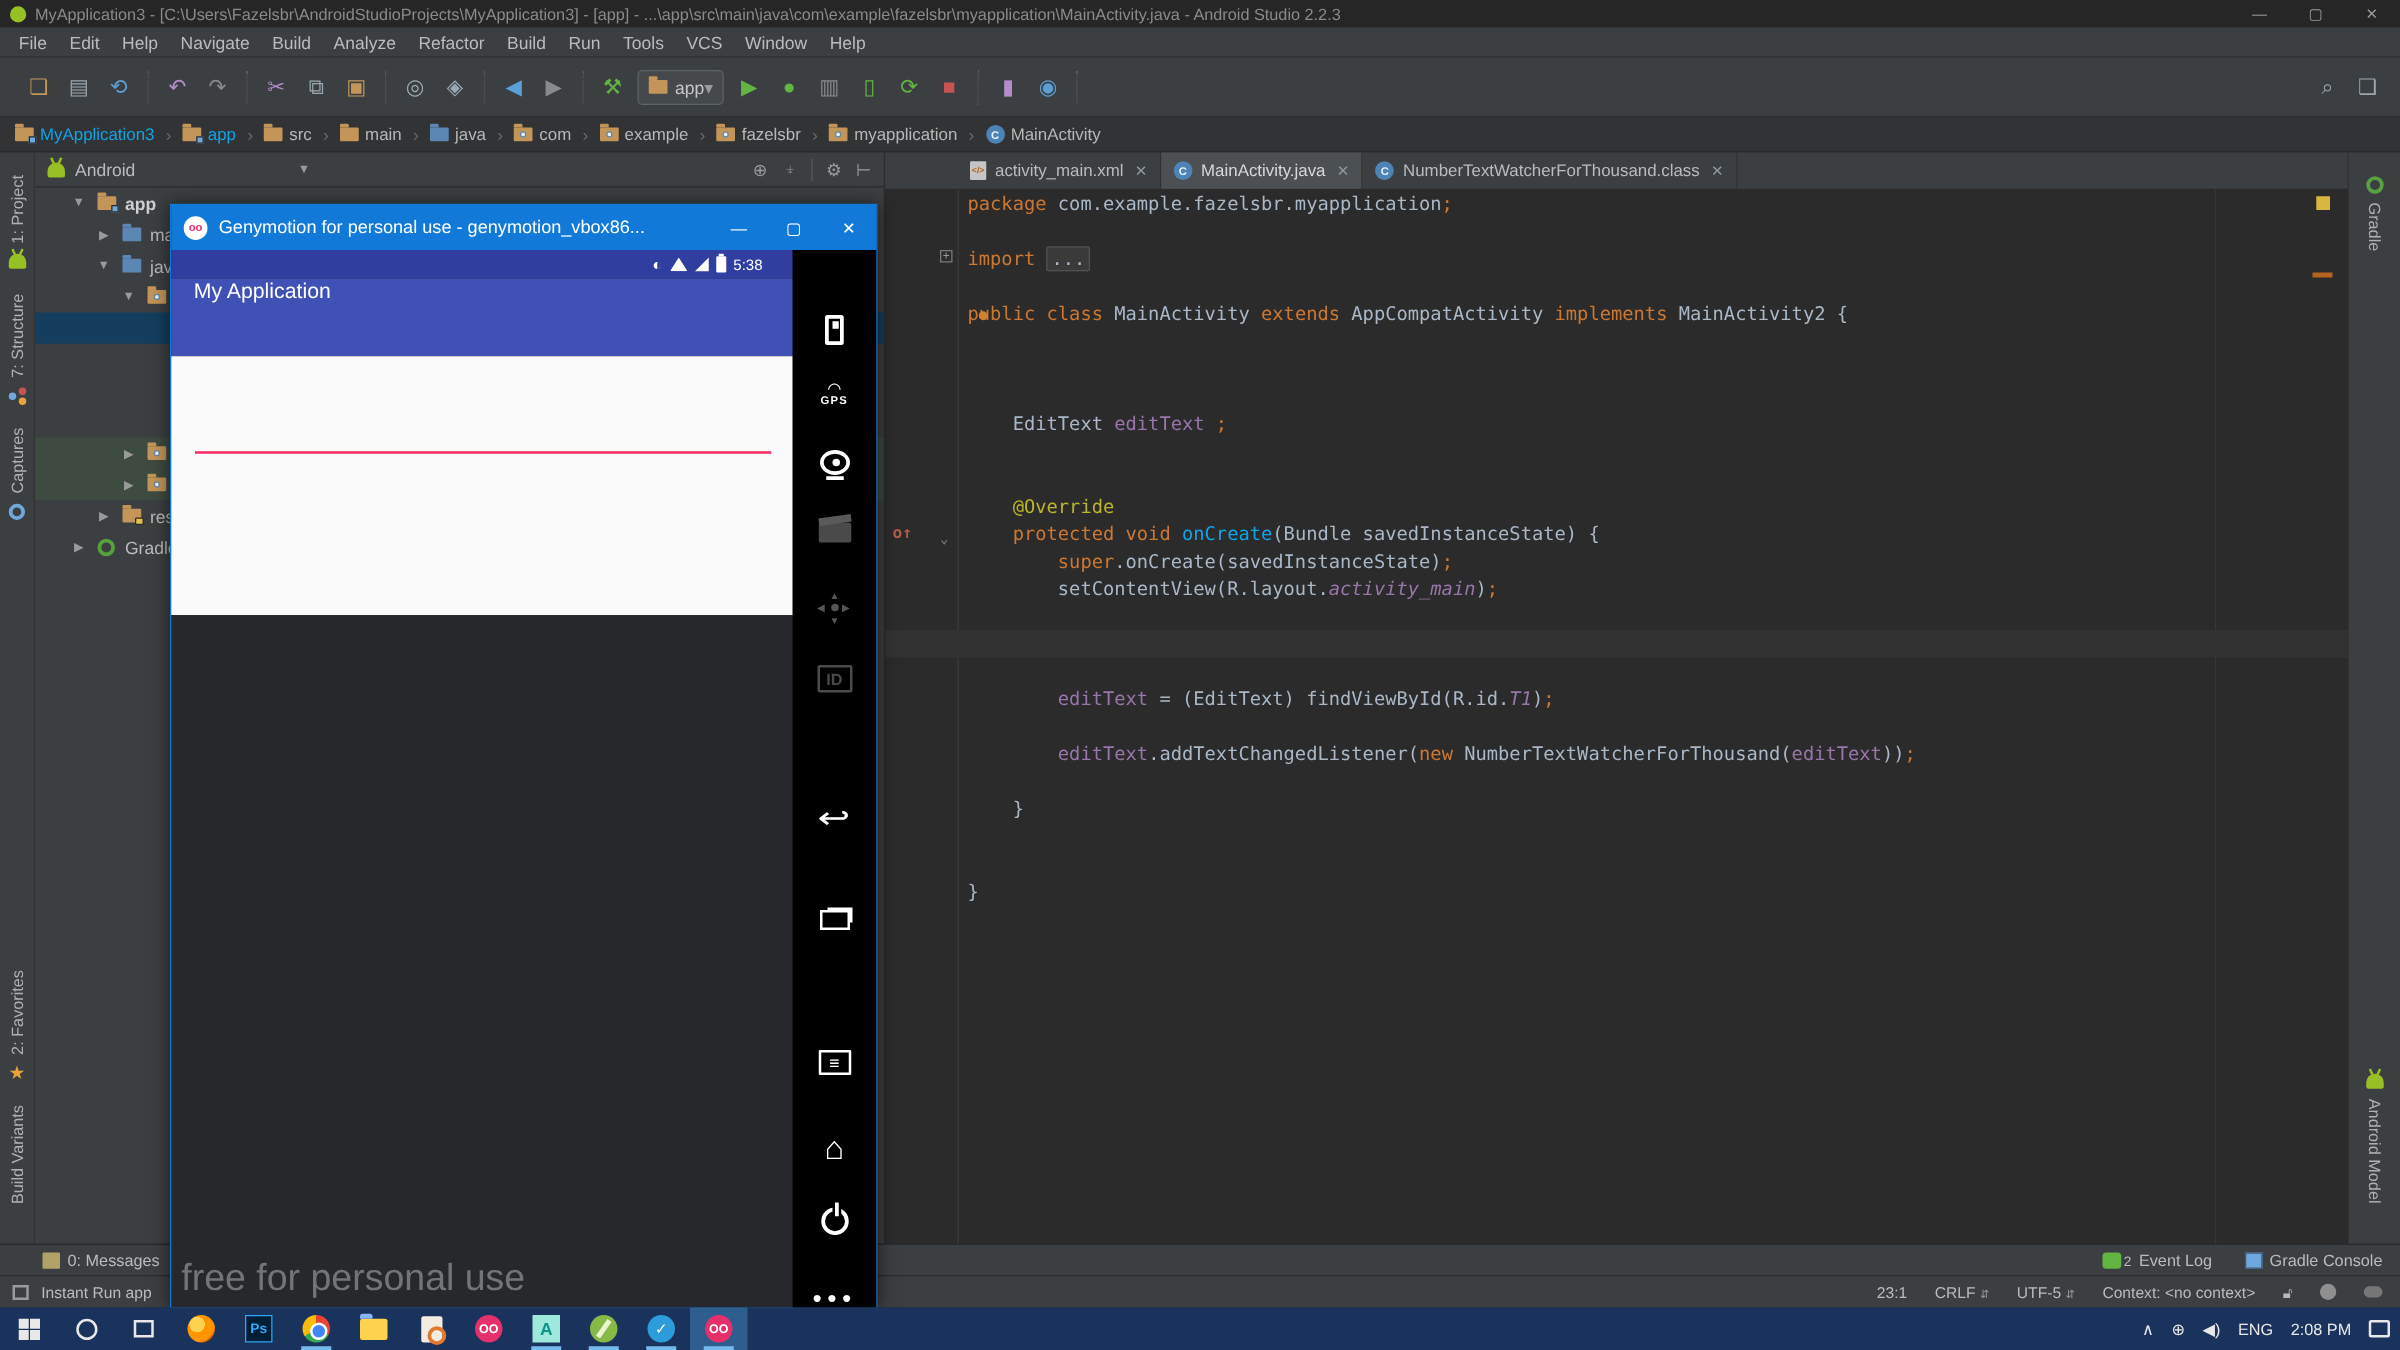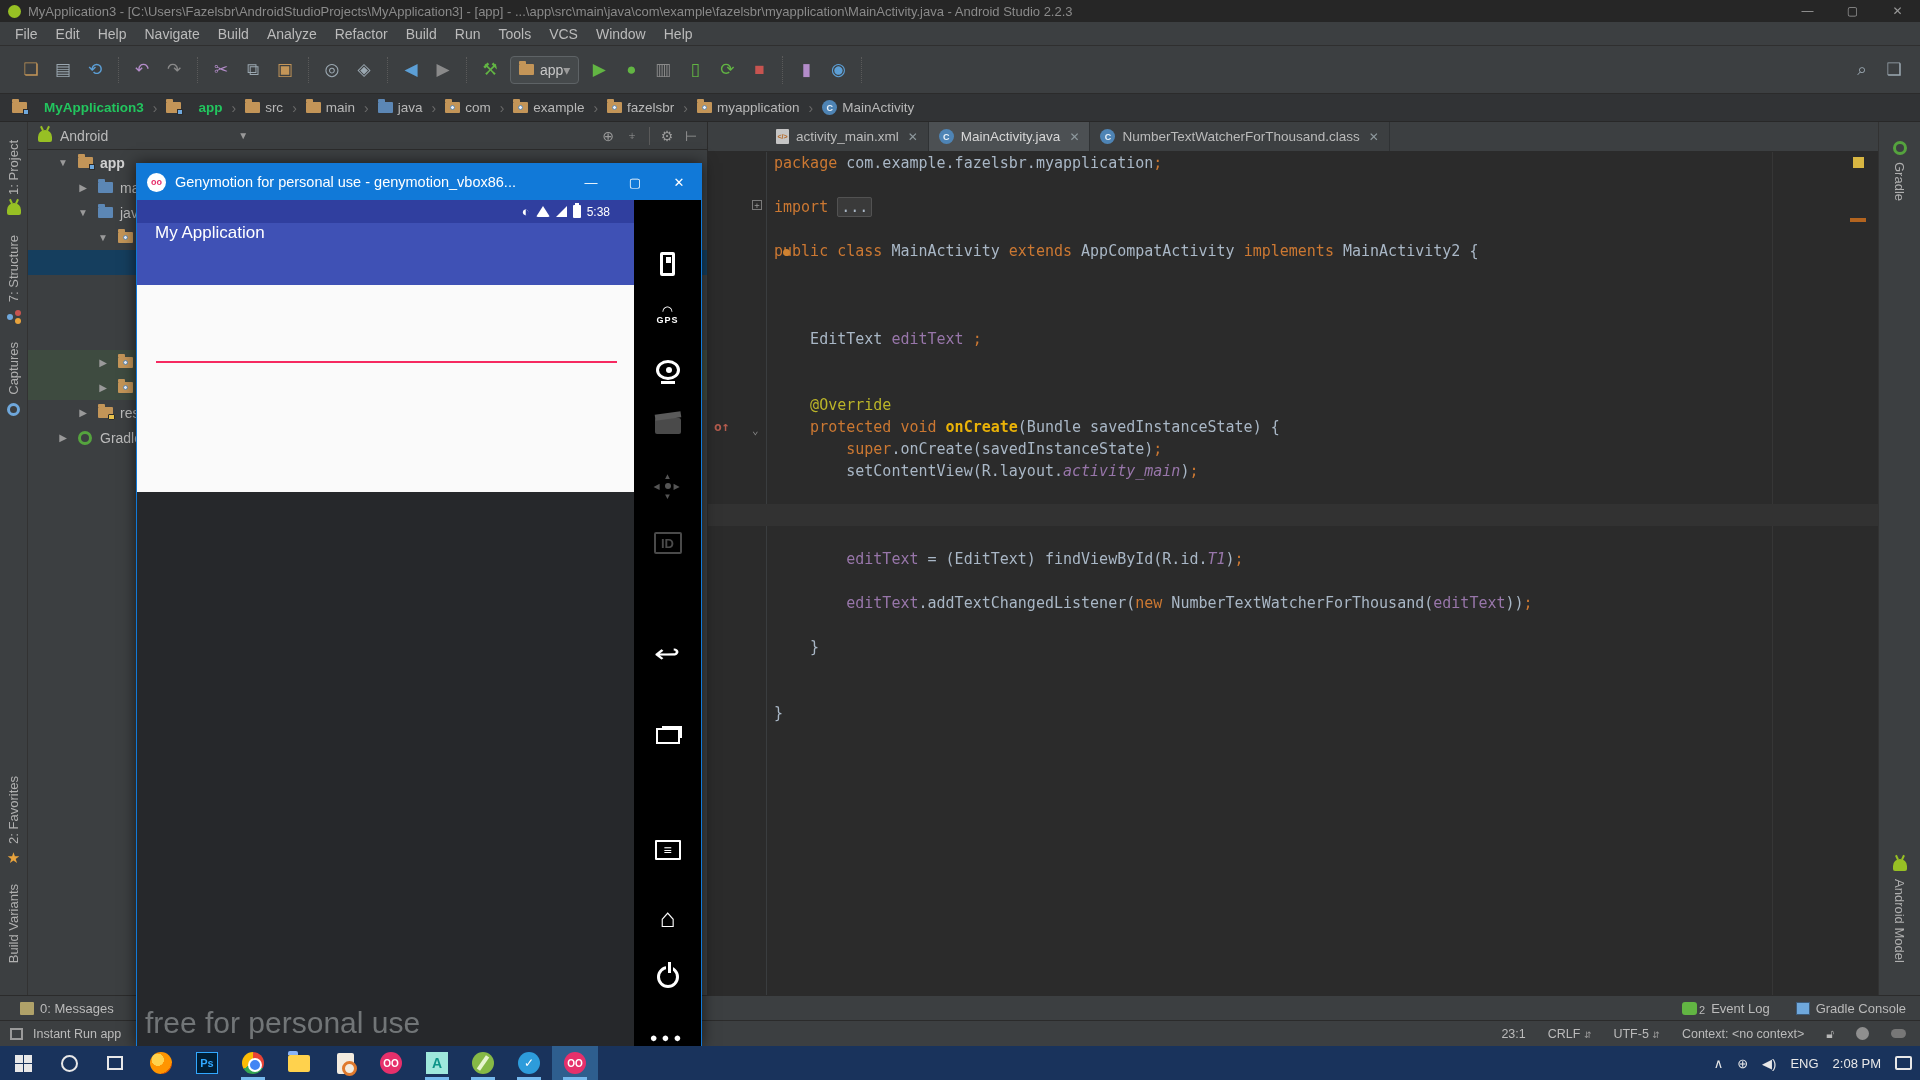--- a/index.html
+++ b/index.html
@@ -23,21 +23,21 @@
   .tb-group:last-child, .tb-group.noborder { border-right:none; }
   .tbi { width:28px; height:26px; display:flex; align-items:center; justify-content:center;
     font-size:17px; margin:0 2px; }
   .runbox { display:flex; align-items:center; background:#45494b; border:1px solid #5e6366;
     border-radius:4px; height:28px; padding:0 8px; color:#c8c8c8; font-size:14px; margin:0 4px; }
   .runbox .fld { margin-right:6px; }
   .toolbar-right { margin-left:auto; display:flex; margin-right:10px; }
   .navbar { position:absolute; left:0; top:94px; width:1920px; height:28px; background:#313335;
     display:flex; align-items:center; padding-left:10px; border-bottom:1px solid #282828; }
   .crumb { display:flex; align-items:center; color:#b8b8b8; font-size:13.5px; padding:0 2px; }
-  .crumb.bold { font-weight:bold; color:#22c55e;gap:12px; }
+  .crumb.bold { font-weight:normal; color:#0ea5e9; }
   .crumb .ci { margin-right:5px; }
   .crumb-sep { color:#6a6a6a; margin:0 7px; font-size:14px; }
 
   
   .fld { width:15px; height:11px; background:#c39558; border-radius:1px; position:relative;
     display:inline-block; }
   .fld::before { content:""; position:absolute; left:0; top:-3px; width:7px; height:3px;
     background:inherit; border-radius:1px 1px 0 0; }
   .fld.blue { background:#5c87b5; }
   .fld .badge { position:absolute; right:-2px; bottom:-2px; width:6px; height:6px; background:#6fa8dc;
@@ -94,39 +94,39 @@
   .tab { height:29px; display:flex; align-items:center; gap:7px; padding:0 10px; color:#bbbbbb;
     font-size:13.5px; border-right:1px solid #2f3234; }
   .tab.active { background:#4c5053; color:#d8d8d8; }
   .tab .x { color:#8f9a9f; font-size:12px; margin-left:2px; }
   .code-area { position:absolute; top:30px; left:0; right:0; bottom:0; background:#2b2b2b;
     font-family:"DejaVu Sans Mono", monospace; font-size:15px; }
   .gutter-border { position:absolute; top:0; bottom:0; left:58px; width:1px; background:#3a3d3f; }
   .code-line { position:relative; height:22px; line-height:22px; white-space:pre; padding-left:66px; }
   .code-line.caret-line { background:#323232; }
   .tk-k { color:#cc7832; } .tk-p { color:#a9b7c6; } .tk-f { color:#9876aa; }
-  .tk-fi { color:#9876aa; font-style:italic; } .tk-m { color:#eab308; font-weight:bold; }
+  .tk-fi { color:#9876aa; font-style:italic; } .tk-m { color:#0ea5e9; font-weight:normal; }
   .tk-a { color:#bbb529; } .tk-fold { color:#a9b7c6; background:#3a3a3a; border:1px solid #525252;
     border-radius:2px; padding:0 3px; }
   .g-ic { position:absolute; left:6px; top:3px; }
   .fold-ic { position:absolute; left:44px; top:4px; color:#8a8a8a; font-size:11px; }
   .plus-box { width:10px; height:10px; border:1px solid #7a7a7a; color:#9a9a9a; font-size:9px;
     line-height:8px; text-align:center; background:#2b2b2b; }
   .class-gic { width:13px; height:15px; background:#8c6e3f; border-radius:2px; position:relative; }
   .class-gic::after { content:""; position:absolute; left:3px; top:4px; width:7px; height:7px;
     border-radius:50%; background:#cf8231; }
   .ovr-gic { color:#b35b4d; font-weight:bold; font-size:13px; font-family:"DejaVu Sans Mono",monospace; }
   .margin-line { position:absolute; top:0; bottom:0; left:1064px; width:1px; background:#363636; }
   .stripe-mark-yellow { position:absolute; right:14px; top:5px; width:11px; height:11px; background:#d8b642; }
   .stripe-mark-orange { position:absolute; right:12px; top:66px; width:16px; height:4px; background:#b3641f; }
 
   
   .msgrow { position:absolute; left:0; bottom:60px; width:1920px; height:25px; background:#3c3f41;
     border-top:1px solid #2b2b2b; display:flex; align-items:center; font-size:13px; color:#bbbbbb; }
-  .msg-left { display:flex; align-items:center; gap:6px; margin-left:20px; }
+  .msg-left { display:flex; align-items:center; gap:6px; margin-left:34px; }
   .msg-ic { width:14px; height:13px; background:#b0a269; border-radius:1px; }
   .msg-right { margin-left:auto; display:flex; align-items:center; gap:26px; margin-right:14px; }
   .evt-ic { width:15px; height:13px; background:#62b543; border-radius:3px; position:relative; }
   .badge { font-size:11px; margin-left:-4px; margin-top:4px; }
   .con-ic { width:14px; height:13px; background:#6fa8dc; border:1px solid #3c5a78; }
   .statusbar { position:absolute; left:0; bottom:34px; width:1920px; height:26px; background:#3c3f41;
     border-top:1px solid #2b2b2b; display:flex; align-items:center; font-size:12.5px; color:#bbbbbb; }
   .sb-toggle { width:13px; height:12px; border:2px solid #9a9a9a; margin:0 10px 0 10px; }
   .sb-right { margin-left:auto; display:flex; align-items:center; gap:22px; margin-right:14px; }
   .updown { font-size:9px; color:#9a9a9a; }

